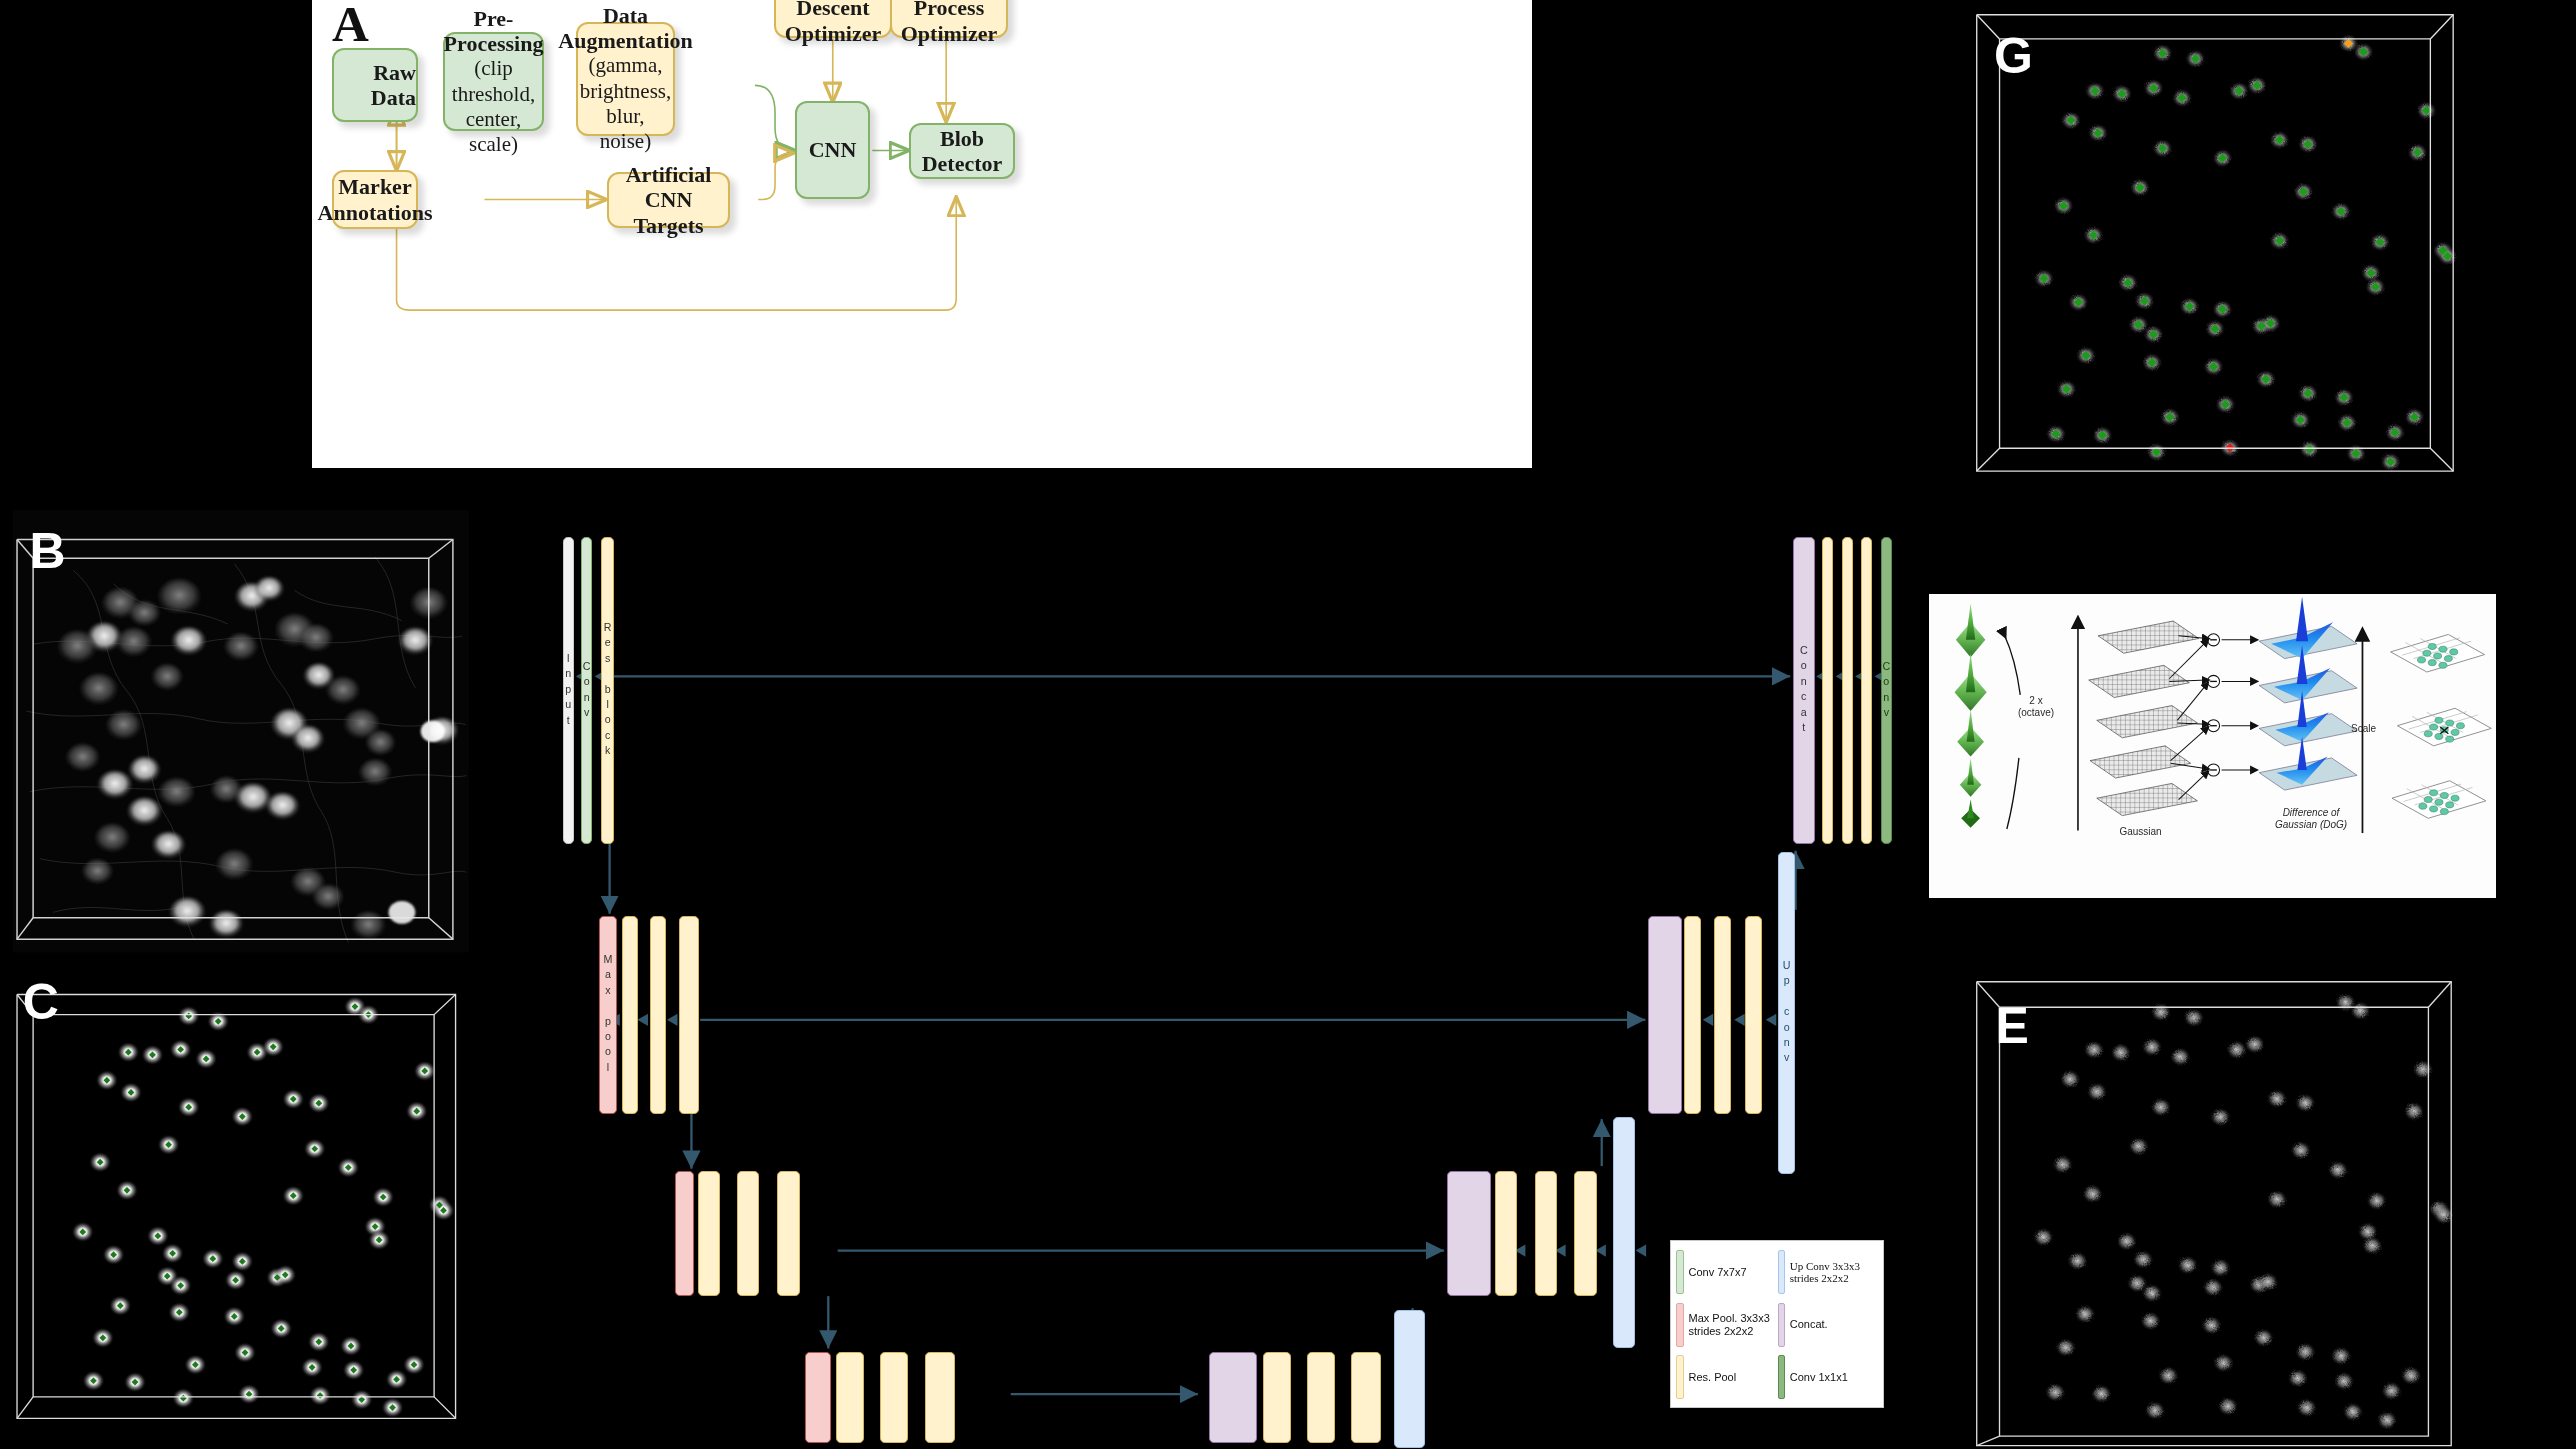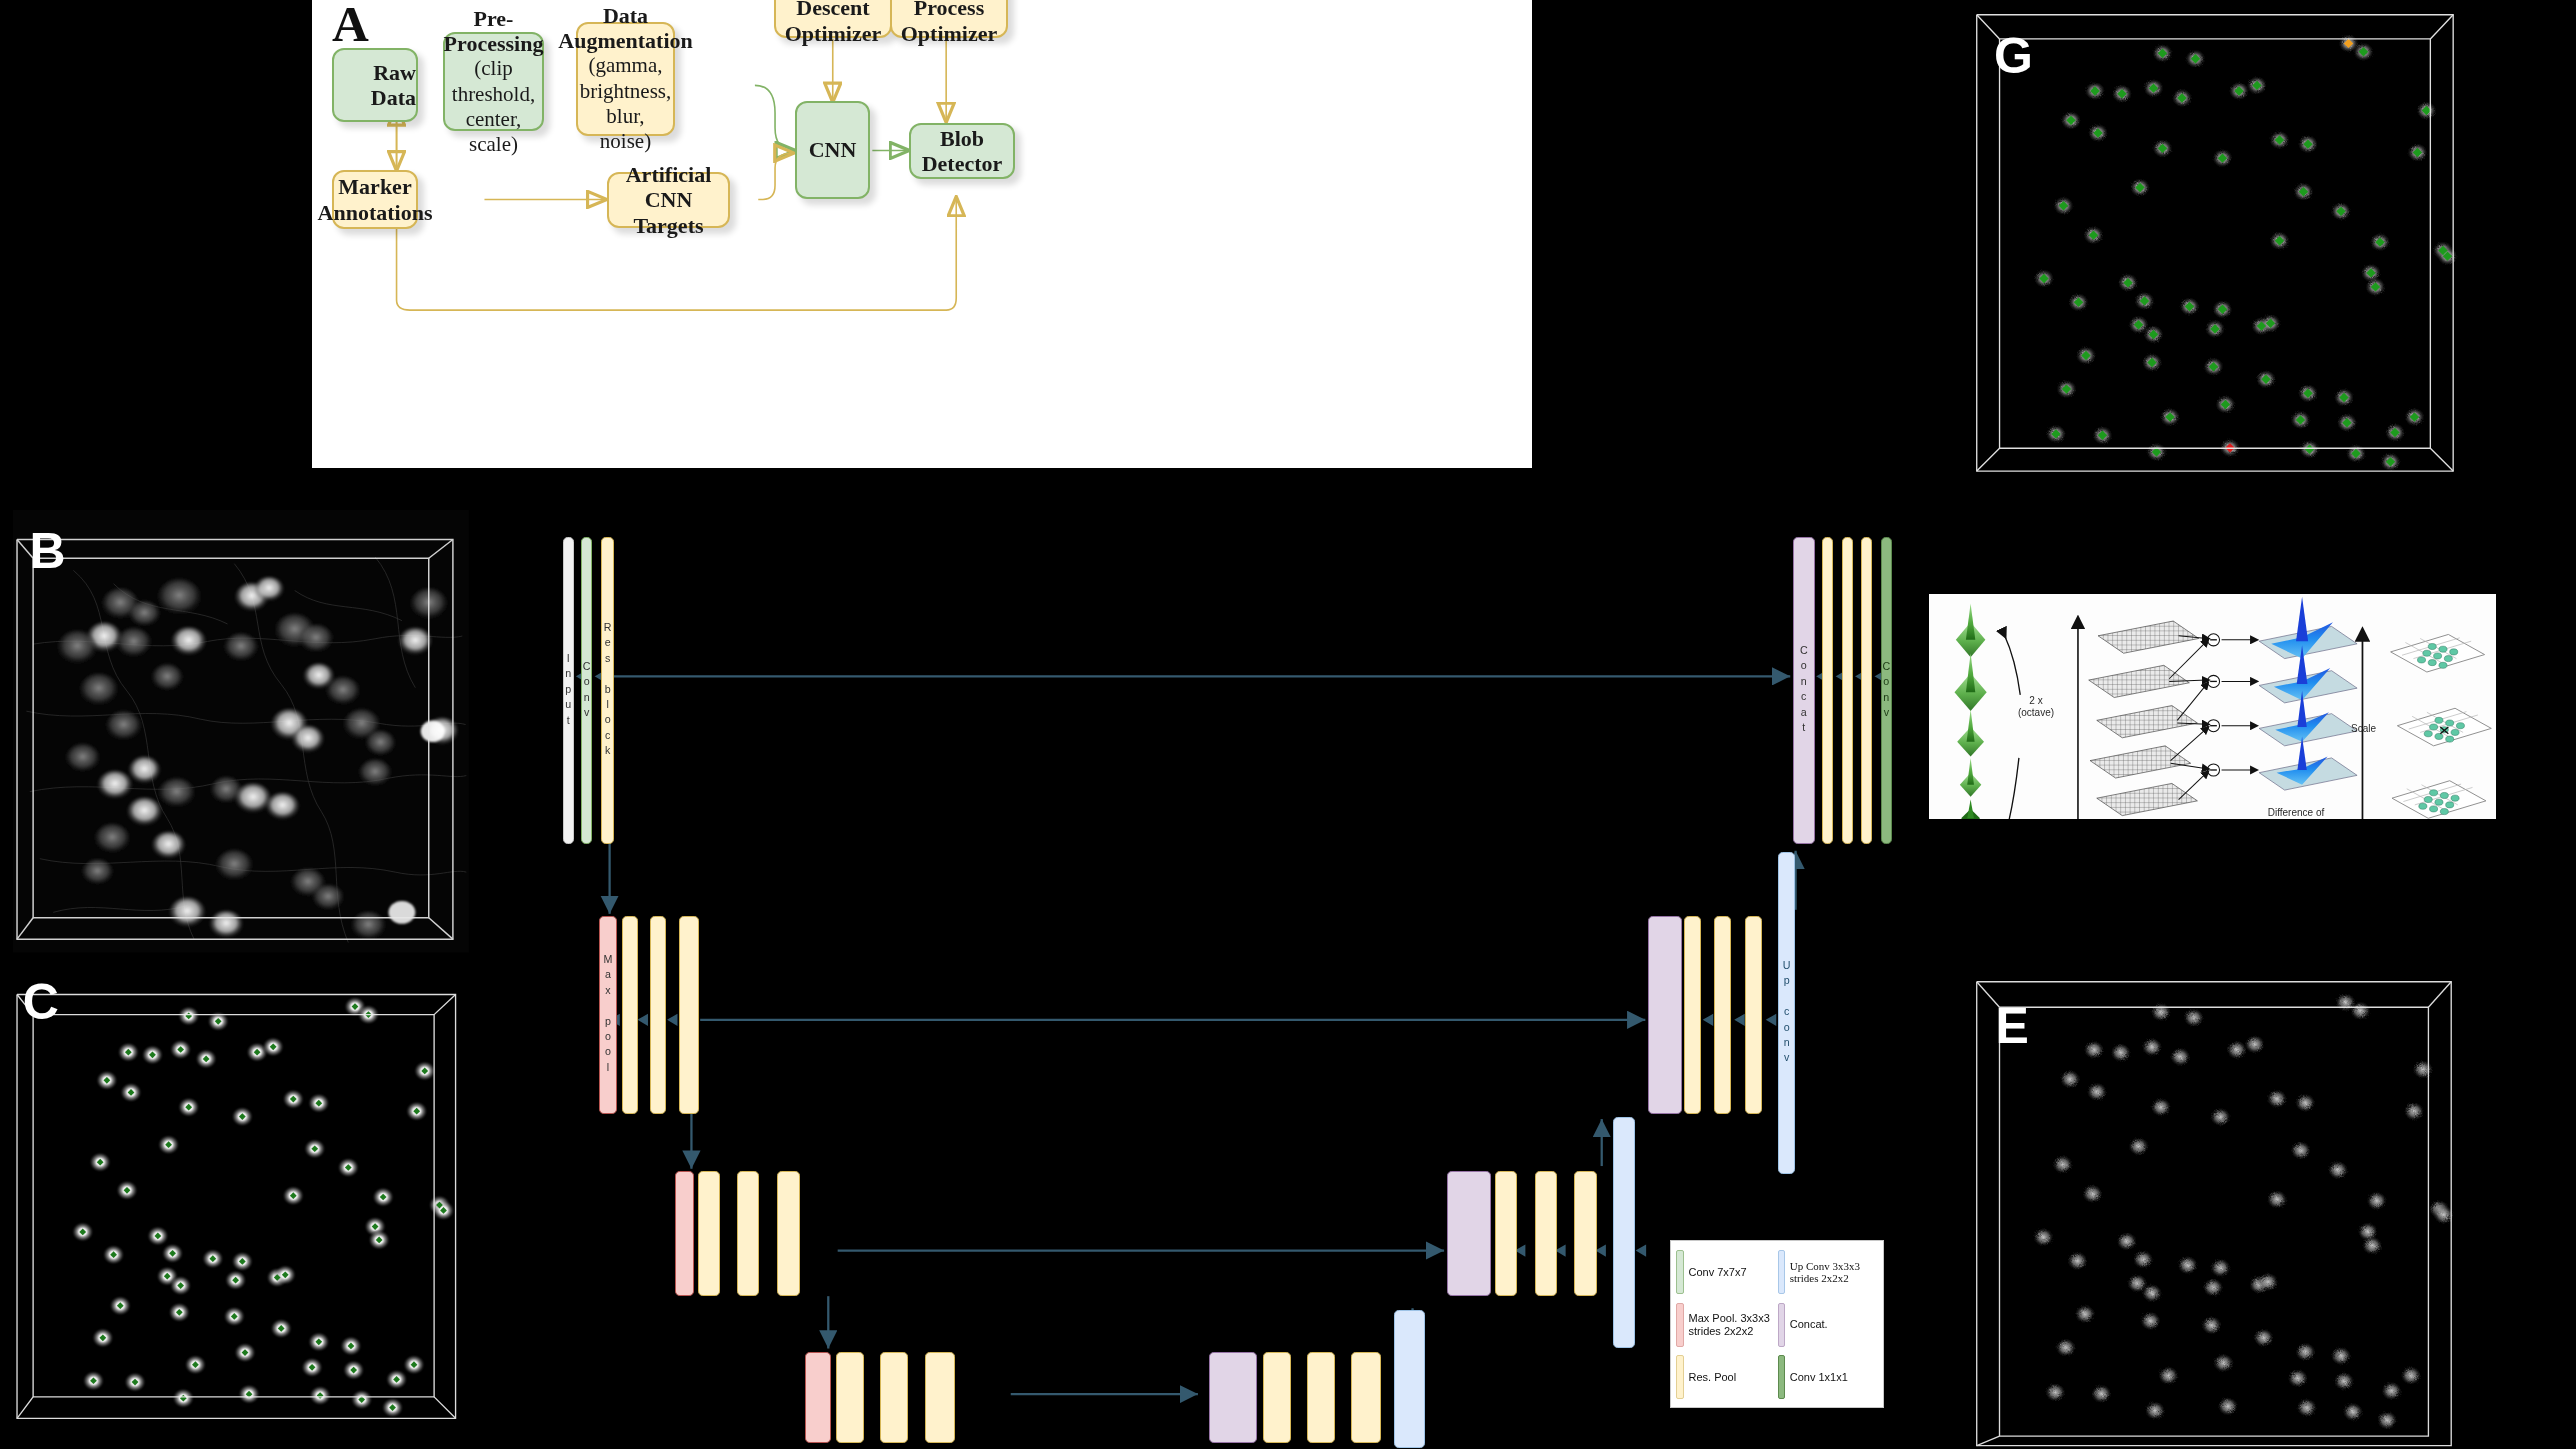--- a/index.html
+++ b/index.html
@@ -63,21 +63,21 @@
     grid-template-columns:1fr 1fr; grid-template-rows:1fr 1fr 1fr;
     padding:5.4px 4px 4px 5.4px;
   }
   .lgrow { display:flex; align-items:center; gap:4.7px; }
   .swatch { width:7.4px; height:44px; border-radius:2px; flex:0 0 auto; }
   .lgtxt { font-size:11px; color:#111; line-height:1.15;
            font-family:"Liberation Sans",sans-serif; }
 
   
   #panelF {
-    position:absolute; left:1929px; top:594px; width:567px; height:225px;
+    position:absolute; left:1929px; top:594px; width:567px; height:304px;
     background:#fdfdfd; overflow:hidden;
   }
   #panelF svg { position:absolute; left:0; top:0; }
   .fcap { position:absolute; font-family:"Liberation Sans",sans-serif;
           font-size:10px; color:#2a2a2a; text-align:center; line-height:1.2; }
 </style>
 </head>
 <body>
 
 <div id="panelA">
@@ -923,21 +923,21 @@
             <ellipse cx="62" cy="42" rx="6" ry="4.5"></ellipse>
             <ellipse cx="78" cy="46" rx="6" ry="4.5"></ellipse>
         </g>
       </g>
     </g>
   </svg>
 
   <div class="fcap" style="left:77px; top:101px; width:60px; white-space:pre-line;">2 x
 (octave)</div>
   <div class="fcap" style="left:168px; top:232px; width:87px;">Gaussian</div>
-  <div class="fcap" style="left:310px; top:213px; width:114px; white-space:pre-line;">Difference of
+  <div class="fcap" style="left:325px; top:213px; width:114px; white-space:pre-line;font-style:italic;">Difference of
 Gaussian (DoG)</div>
   <div class="fcap" style="left:411px; top:129px; width:47px;">Scale</div>
 </div>
 
 <div class="imgpanel" style="left:1966px; top:959px; width:506px; height:490px;">
   <div class="plabel" style="left:29.5px; top:42px;">E</div>
   <div class="cube-wrap">
     <svg viewBox="0 0 755 730" preserveAspectRatio="none">
       <defs>
         <radialGradient id="eblob" cx="50%" cy="50%" r="50%">

